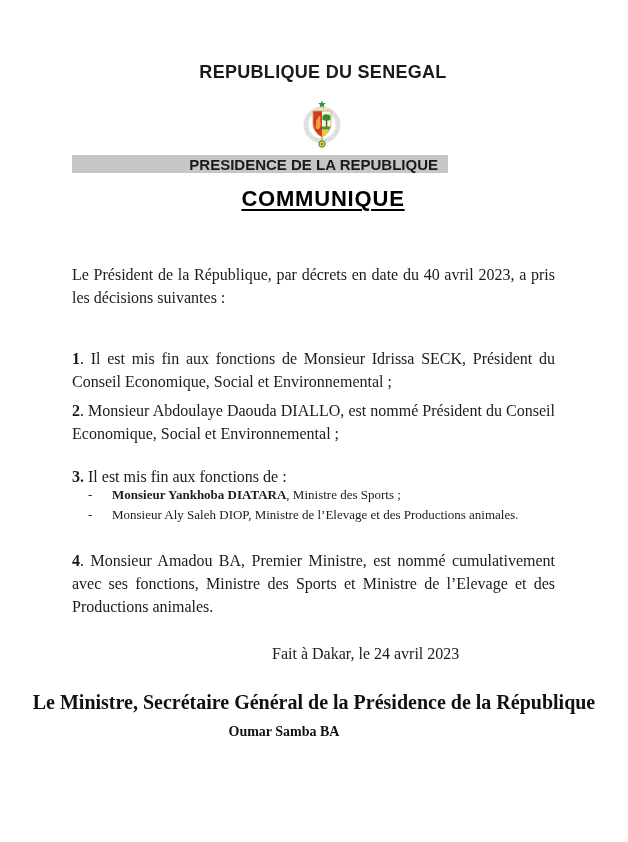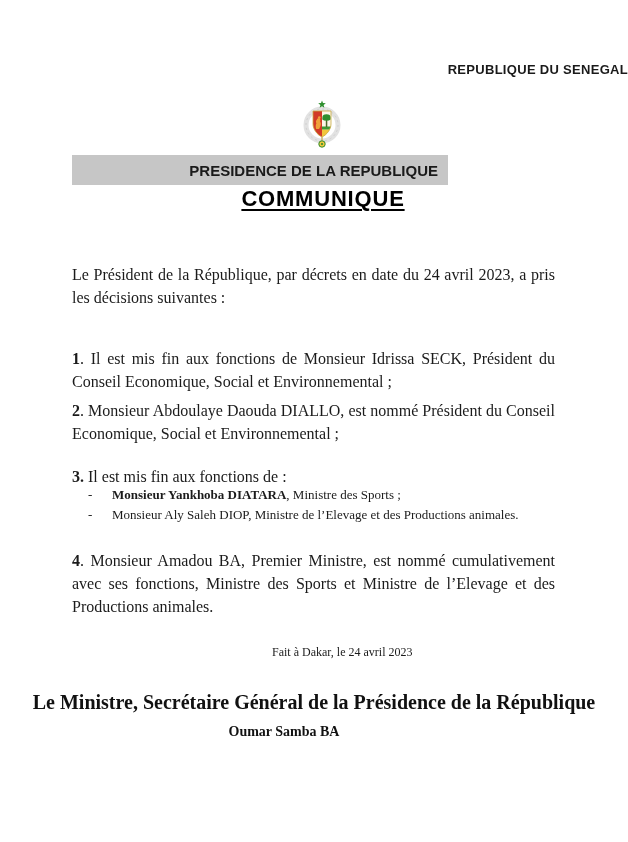--- a/index.html
+++ b/index.html
@@ -10,36 +10,36 @@
     margin: 0 auto;
     background: #ffffff;
     font-family: "Liberation Serif", serif;
     color: #111111;
     overflow: hidden;
   }
   
   .country-title {
     position: absolute;
     top: 62px; left: 18px; right: 0;
-    text-align: right;
+    text-align: center;
     font-family: "Liberation Sans", sans-serif;
     font-weight: bold;
-    font-size: 13px;
+    font-size: 18px;
     letter-spacing: 0.3px;
     color: #1a1a1a;
   }
   .emblem {
     position: absolute;
     top: 99px; left: 299px;
     width: 46px; height: 53px;
   }
   .banner {
     position: absolute;
     top: 155px; left: 72px;
-    width: 376px; height: 30px;
+    width: 376px; height: 18px;
     background: #c6c6c6;
     display: flex;
     align-items: center;
     justify-content: flex-end;
     padding-right: 10px;
     box-sizing: border-box;
     font-family: "Liberation Sans", sans-serif;
     font-weight: bold;
     font-size: 15px;
     color: #1a1a1a;
@@ -83,21 +83,21 @@
     line-height: 20px;
     color: #1b1b1b;
   }
   .bullet-row { display: flex; }
   .bullet-dash { width: 24px; flex: 0 0 24px; }
   .bullet-text { flex: 1; }
   
   .dateline {
     position: absolute;
     top: 645px; left: 272px;
-    font-size: 12px;
+    font-size: 16px;
     color: #1b1b1b;
     white-space: nowrap;
   }
   .sig-title {
     position: absolute;
     top: 691px; left: 0; width: 628px;
     text-align: center;
     font-weight: bold;
     font-size: 20px;
     color: #111;
@@ -157,21 +157,21 @@
   </svg>
 
   <div class="banner">
     <span>PRESIDENCE DE LA REPUBLIQUE</span>
   </div>
 
   <div class="doc-title">
     <span>COMMUNIQUE</span>
   </div>
 
-  <p class="para p-intro"><span>Le Président de la République, par décrets en date du 24 avril 2023, a pris les décisions suivantes :</span></p>
+  <p class="para p-intro"><span>Le Président de la République, par décrets en date du 40 avril 2023, a pris les décisions suivantes :</span></p>
 
   <p class="para p-item1"><span style="font-weight: bold;">1</span><span>. Il est mis fin aux fonctions de Monsieur Idrissa SECK, Président du Conseil Economique, Social et Environnemental ;</span></p>
 
   <p class="para p-item2"><span style="font-weight: bold;">2</span><span>. Monsieur Abdoulaye Daouda DIALLO, est nommé Président du Conseil Economique, Social et Environnemental ;</span></p>
 
   <p class="para p-item3"><span style="font-weight: bold;">3.</span><span> Il est mis fin aux fonctions de :</span></p>
 
   <div class="bullets">
     <div class="bullet-row">
       <span class="bullet-dash">-</span>

